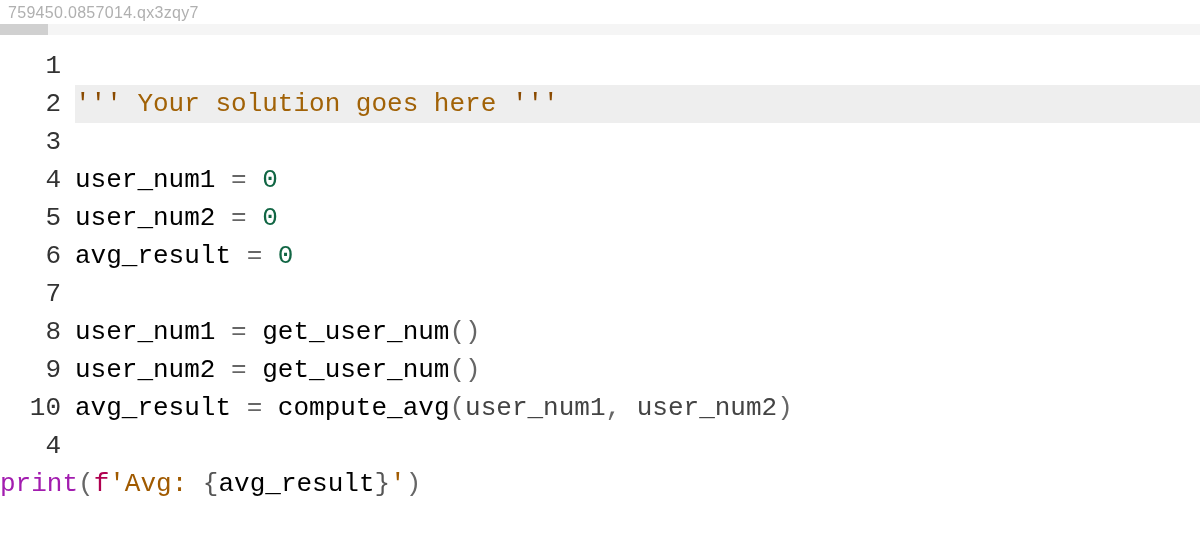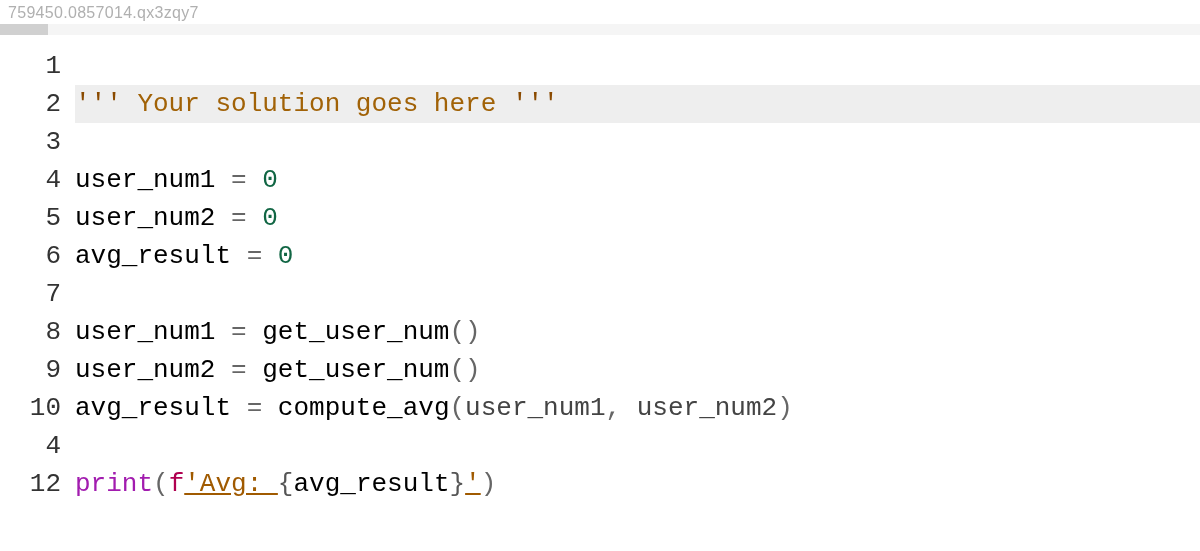--- a/index.html
+++ b/index.html
@@ -65,21 +65,21 @@
       background: #eeeeee;
     }
     
     .tok-default { color: #000000; }
     .tok-operator { color: #666666; }
     .tok-number { color: #116644; }
     .tok-paren { color: #666666; }
     .tok-arg { color: #444444; }
     .tok-builtin { color: #a21caf; }
     .tok-fstring-prefix { color: #b00050; }
-    .tok-string { color: #a05a00; text-decoration: underline; }
+    .tok-string { color: #a05a00; }
     .tok-string-brown { color: #a16207; }
     .tok-comment { color: #8a4a00; }
     .tok-brace { color: #555555; }
   </style>
 </head>
 <body>
 
 <div class="header">759450.0857014.qx3zqy7</div>
 
 <div class="scrollbar-track">
@@ -125,16 +125,15 @@
     </div>
     <div class="code-line">
       <div class="gutter">10</div>
       <div class="code-content"><span class="tok-default">avg_result </span><span class="tok-operator">=</span><span class="tok-default"> compute_avg</span><span class="tok-paren">(</span><span class="tok-arg">user_num1</span><span class="tok-paren">,</span><span class="tok-arg"> user_num2</span><span class="tok-paren">)</span></div>
     </div>
     <div class="code-line">
       <div class="gutter">4</div>
       <div class="code-content"></div>
     </div>
     <div class="code-line">
-      <div class="gutter">12</div>
       <div class="code-content"><span class="tok-builtin">print</span><span class="tok-paren">(</span><span class="tok-fstring-prefix">f</span><span class="tok-string">'Avg: </span><span class="tok-brace">{</span><span class="tok-default">avg_result</span><span class="tok-brace">}</span><span class="tok-string">'</span><span class="tok-paren">)</span></div>
     </div>
   </div>
 
 </body></html>

